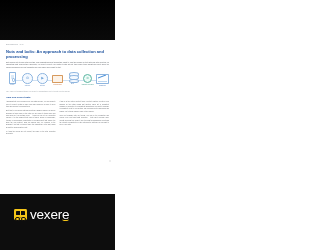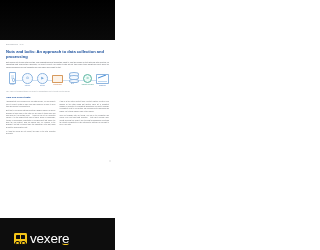--- a/index.html
+++ b/index.html
@@ -69,21 +69,21 @@
   .h2{font-size:2.45px;line-height:3.2px;color:#1a4f9c;font-weight:700;margin:0 0 2.2px 0;}
 
   .cols{display:flex;gap:4px;}
   .col{flex:1;min-width:0;}
   .p{font-size:1.58px;line-height:2.32px;color:#5f6368;margin:0 0 2.1px 0;text-align:justify;}
 
   .mark{position:absolute;right:4px;top:160px;width:2px;height:2px;border-radius:50%;
     background:#e8e8e8;}
 
   
-  .footer{position:absolute;left:0;bottom:0;width:115px;height:32px;background:#0d0d0d;}
+  .footer{position:absolute;left:0;bottom:0;width:115px;height:56px;background:#0d0d0d;}
   .logo{position:absolute;left:14px;top:14px;display:flex;align-items:center;gap:3px;}
   .bus{width:13px;height:11px;background:#f5c518;border-radius:1.4px;position:relative;}
   .bus .win{position:absolute;left:1.6px;top:1.6px;width:9.8px;height:4.2px;background:#0d0d0d;
     border-radius:.6px;}
   .bus .win:after{content:"";position:absolute;left:4.6px;top:0;width:.7px;height:4.2px;background:#f5c518;}
   .bus .w1,.bus .w2{position:absolute;bottom:-1.1px;width:2.6px;height:2.6px;border-radius:50%;
     background:#f5c518;border:.6px solid #0d0d0d;}
   .bus .w1{left:1.4px;}
   .bus .w2{right:1.4px;}
   .bus .strip{position:absolute;left:1.6px;bottom:2.1px;width:9.8px;height:1.3px;background:#0d0d0d;

